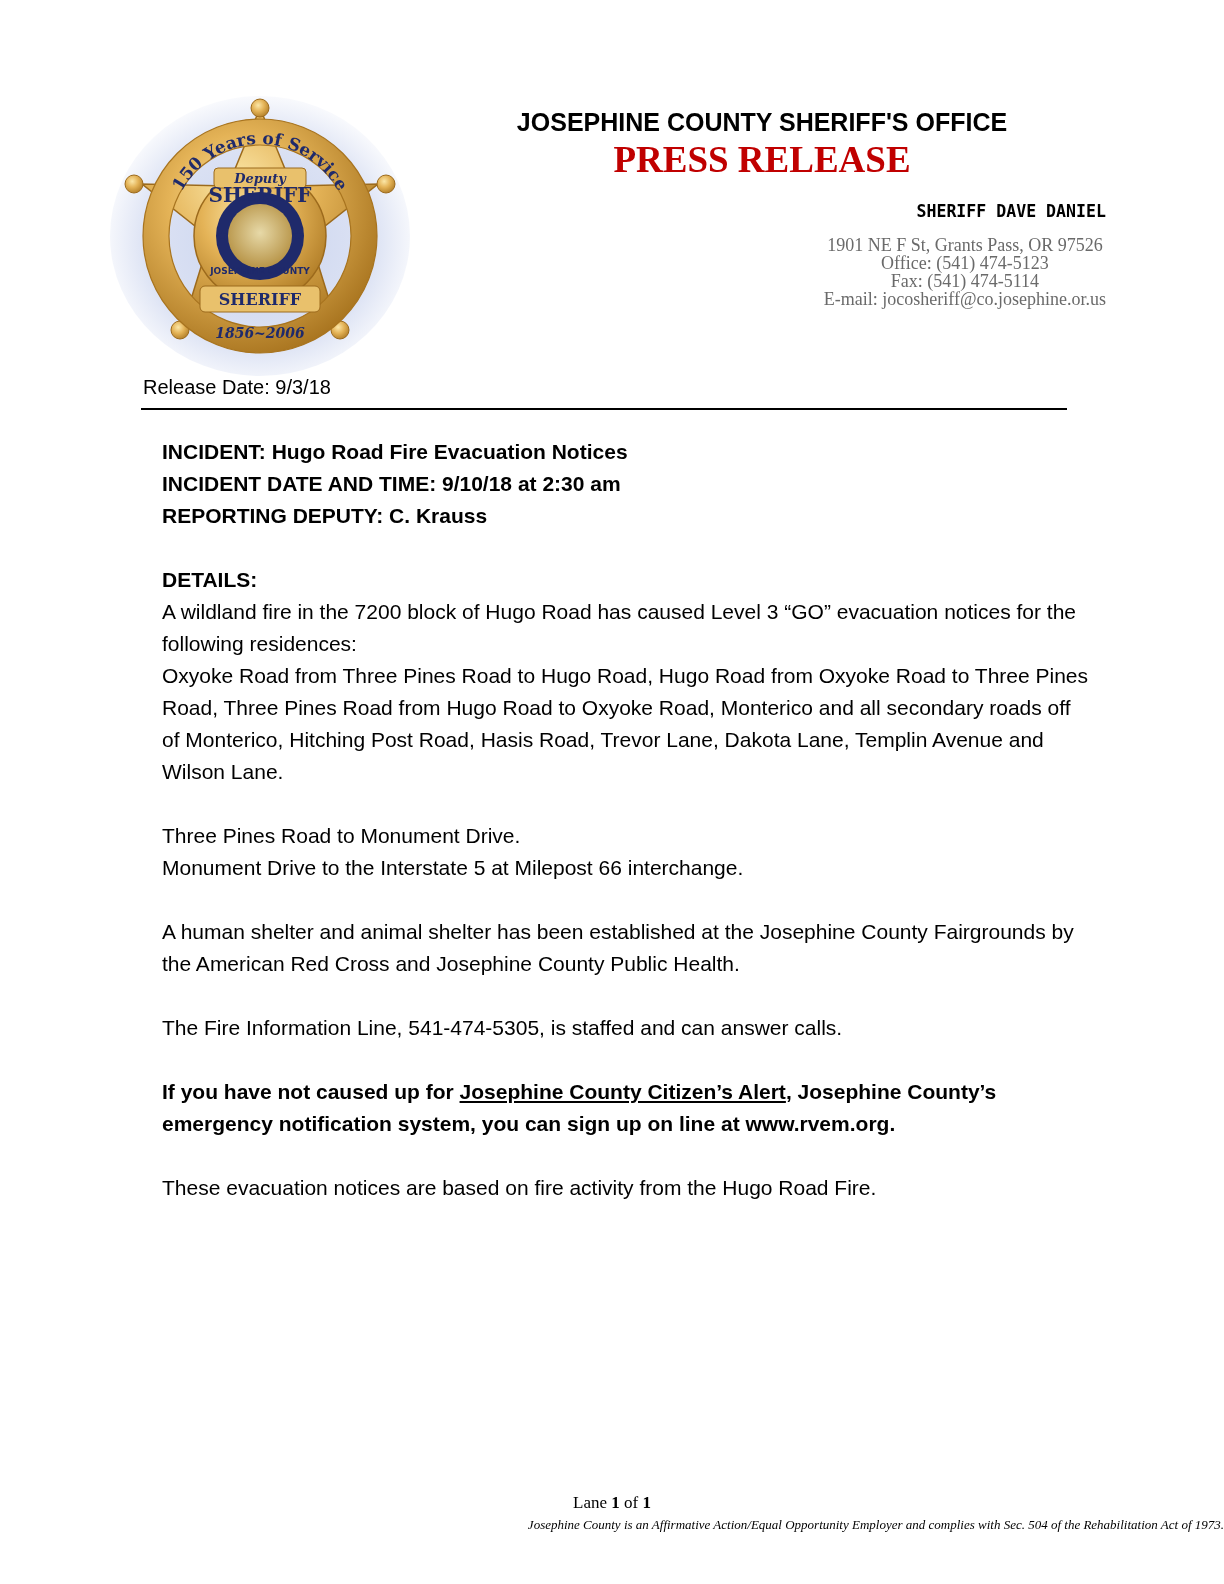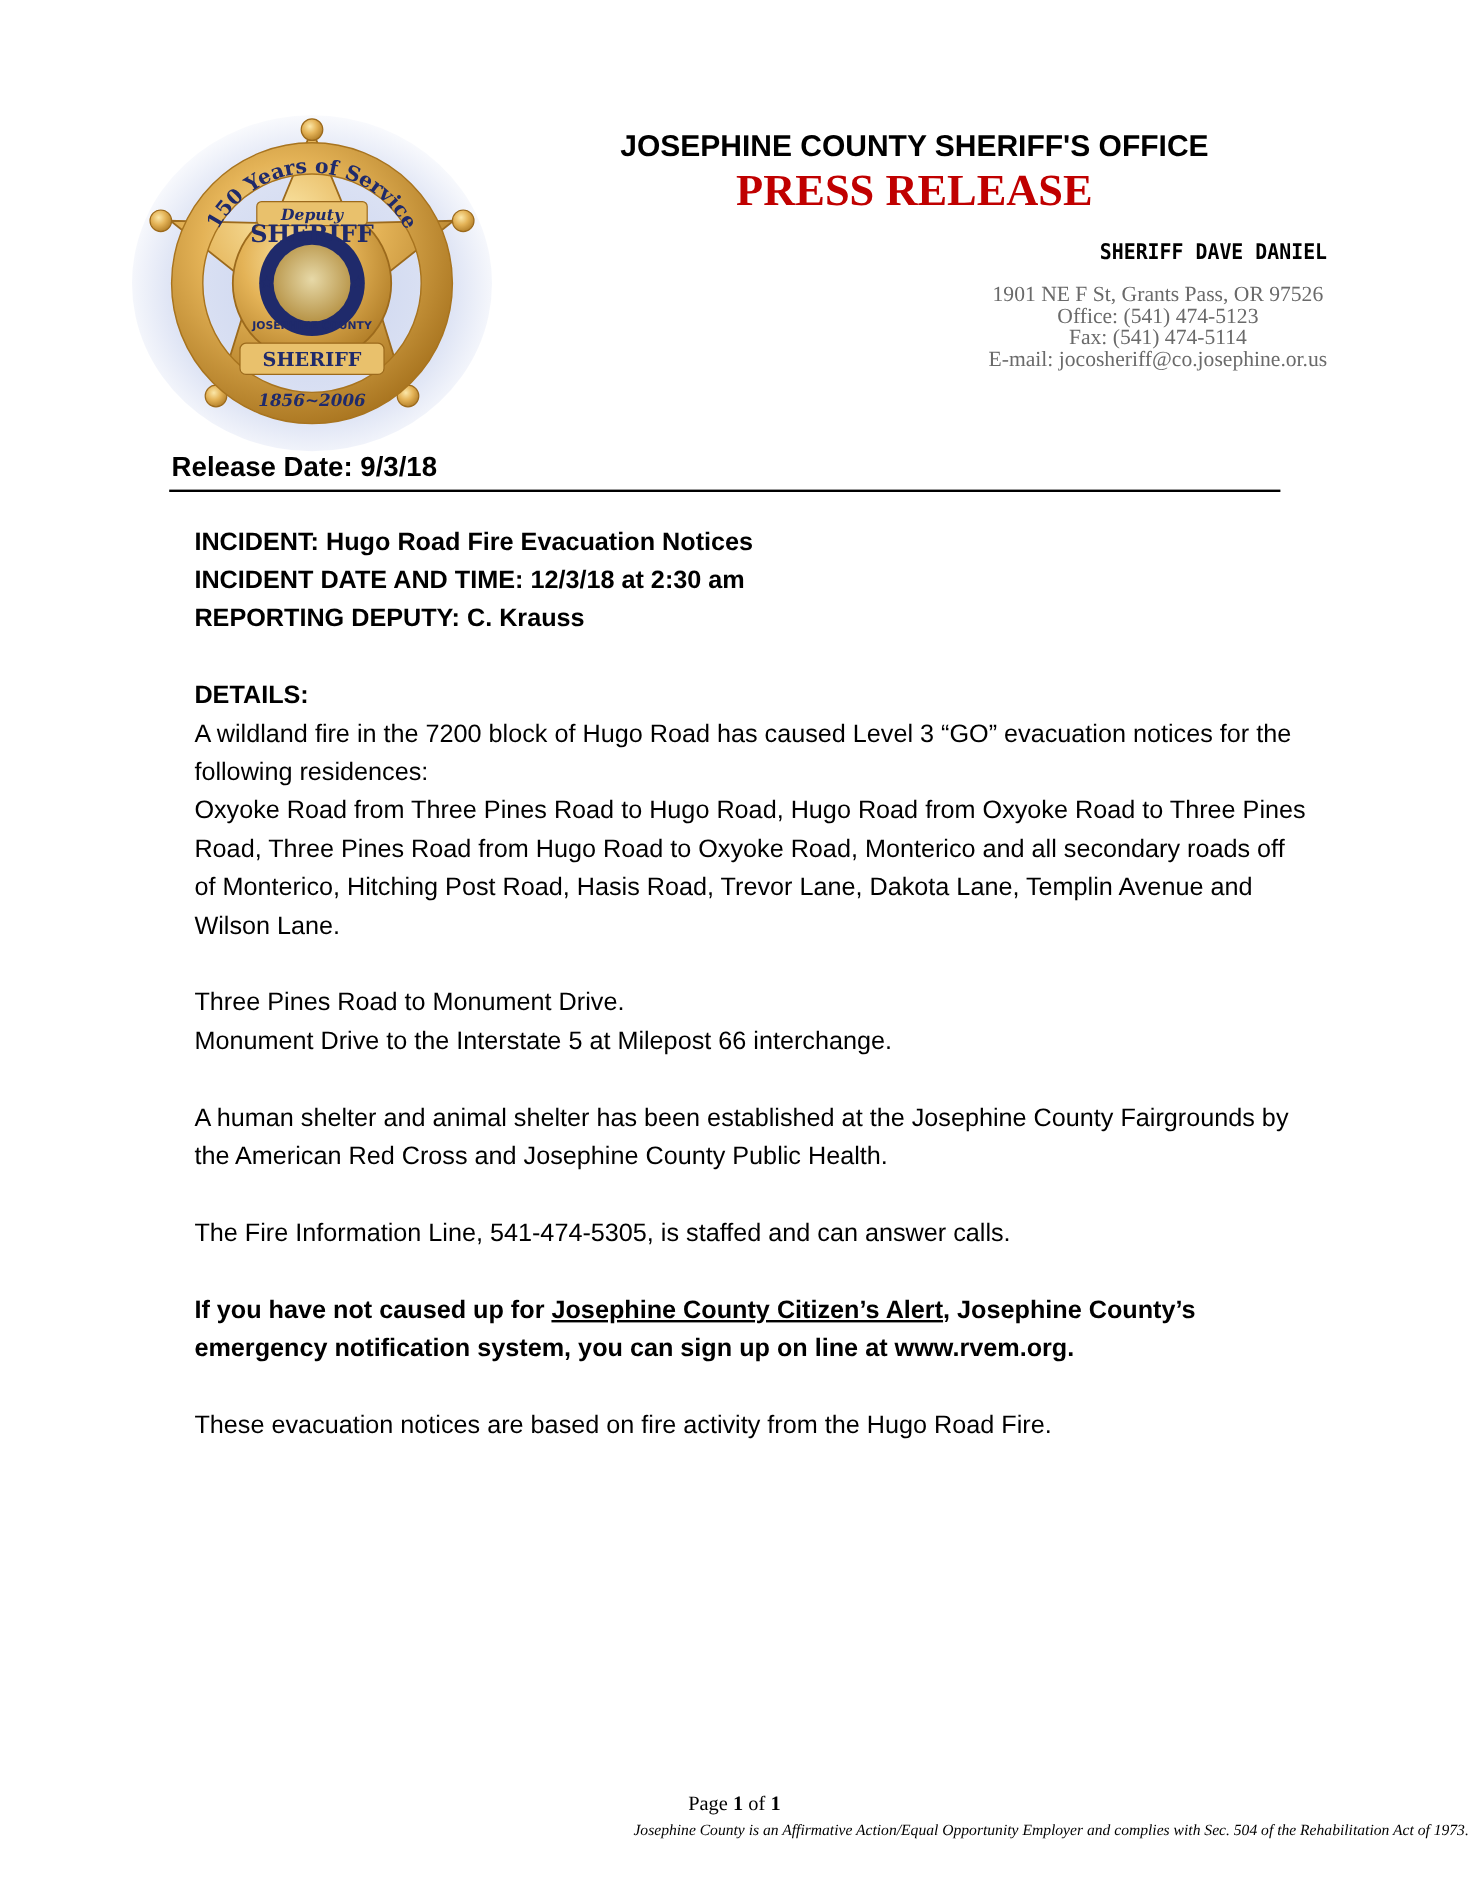--- a/index.html
+++ b/index.html
@@ -6,21 +6,21 @@
   body { width: 1224px; height: 1584px; position: relative; overflow: hidden; font-family: "Liberation Sans", sans-serif; color: #000; }
 
   .badge { position: absolute; left: 104px; top: 86px; width: 312px; height: 292px; }
 
   .org-title { position: absolute; left: 488px; top: 108px; width: 548px; text-align: center; font-family: "Liberation Sans", sans-serif; font-weight: bold; font-size: 25px; letter-spacing: 0px; }
   .press-release { position: absolute; left: 488px; top: 138px; width: 548px; text-align: center; font-family: "Liberation Serif", serif; font-weight: bold; font-size: 37px; color: #c00000; }
 
   .sheriff-name { position: absolute; right: 118px; top: 200px; font-family: "DejaVu Sans Mono", monospace; font-weight: bold; font-size: 18px; transform: scaleX(0.92); transform-origin: right center; }
   .contact { position: absolute; right: 118px; top: 236px; text-align: center; font-family: "Liberation Serif", serif; font-size: 18px; line-height: 18px; color: #6a6a6a; }
 
-  .release-date { position: absolute; left: 143px; top: 376px; font-weight: bold; font-size: 23px; }
+  .release-date { position: absolute; left: 143px; top: 376px; font-weight: normal; font-size: 20px; }
   .rule { position: absolute; left: 141px; top: 408px; width: 926px; height: 0; border-top: 2px solid #000; }
 
   .content { position: absolute; left: 143px; top: 436px; width: 930px; font-size: 21px; line-height: 32px; margin-left: 19px; }
   .content p { margin: 0; }
   .bold { font-weight: bold; }
   .gap { height: 32px; }
   .u { text-decoration: underline; }
 
   .footer-page { position: absolute; left: 0; top: 1493px; width: 1224px; text-align: center; font-family: "Liberation Serif", serif; font-size: 17px; }
   .footer-page b { font-weight: bold; }
@@ -92,21 +92,21 @@
   <div>Office: (541) 474-5123</div>
   <div>Fax: (541) 474-5114</div>
   <div>E-mail: jocosheriff@co.josephine.or.us</div>
 </div>
 
 <div class="release-date">Release Date:  9/3/18</div>
 <div class="rule"></div>
 
 <div class="content">
   <p class="bold">INCIDENT: Hugo Road Fire Evacuation Notices</p>
-  <p class="bold">INCIDENT DATE AND TIME: 12/3/18 at 2:30 am</p>
+  <p class="bold">INCIDENT DATE AND TIME: 9/10/18 at 2:30 am</p>
   <p class="bold">REPORTING DEPUTY: C. Krauss</p>
   <div class="gap"></div>
 
   <p class="bold">DETAILS:</p>
   <p>A wildland fire in the 7200 block of Hugo Road has caused Level 3 “GO” evacuation notices for the following residences:</p>
   <p>Oxyoke Road from Three Pines Road to Hugo Road, Hugo Road from Oxyoke Road to Three Pines Road, Three Pines Road from Hugo Road to Oxyoke Road, Monterico and all secondary roads off of Monterico, Hitching Post Road, Hasis Road, Trevor Lane, Dakota Lane, Templin Avenue and Wilson Lane.</p>
   <div class="gap"></div>
 
   <p>Three Pines Road to Monument Drive.</p>
   <p>Monument Drive to the Interstate 5 at Milepost 66 interchange.</p>
@@ -117,14 +117,14 @@
 
   <p>The Fire Information Line, 541-474-5305, is staffed and can answer calls.</p>
   <div class="gap"></div>
 
   <p class="bold"><span>If you have not caused up for </span><span class="u">Josephine County Citizen’s Alert</span><span>, Josephine County’s emergency notification system, you can sign up on line at www.rvem.org.</span></p>
   <div class="gap"></div>
 
   <p>These evacuation notices are based on fire activity from the Hugo Road Fire.</p>
 </div>
 
-<div class="footer-page"><span>Page </span><b>1</b><span> of </span><b>1</b></div>
+<div class="footer-page"><span>Lane </span><b>1</b><span> of </span><b>1</b></div>
 <div class="footer-note">Josephine County is an Affirmative Action/Equal Opportunity Employer and complies with Sec. 504 of the Rehabilitation Act of 1973.</div>
 
 </body></html>

